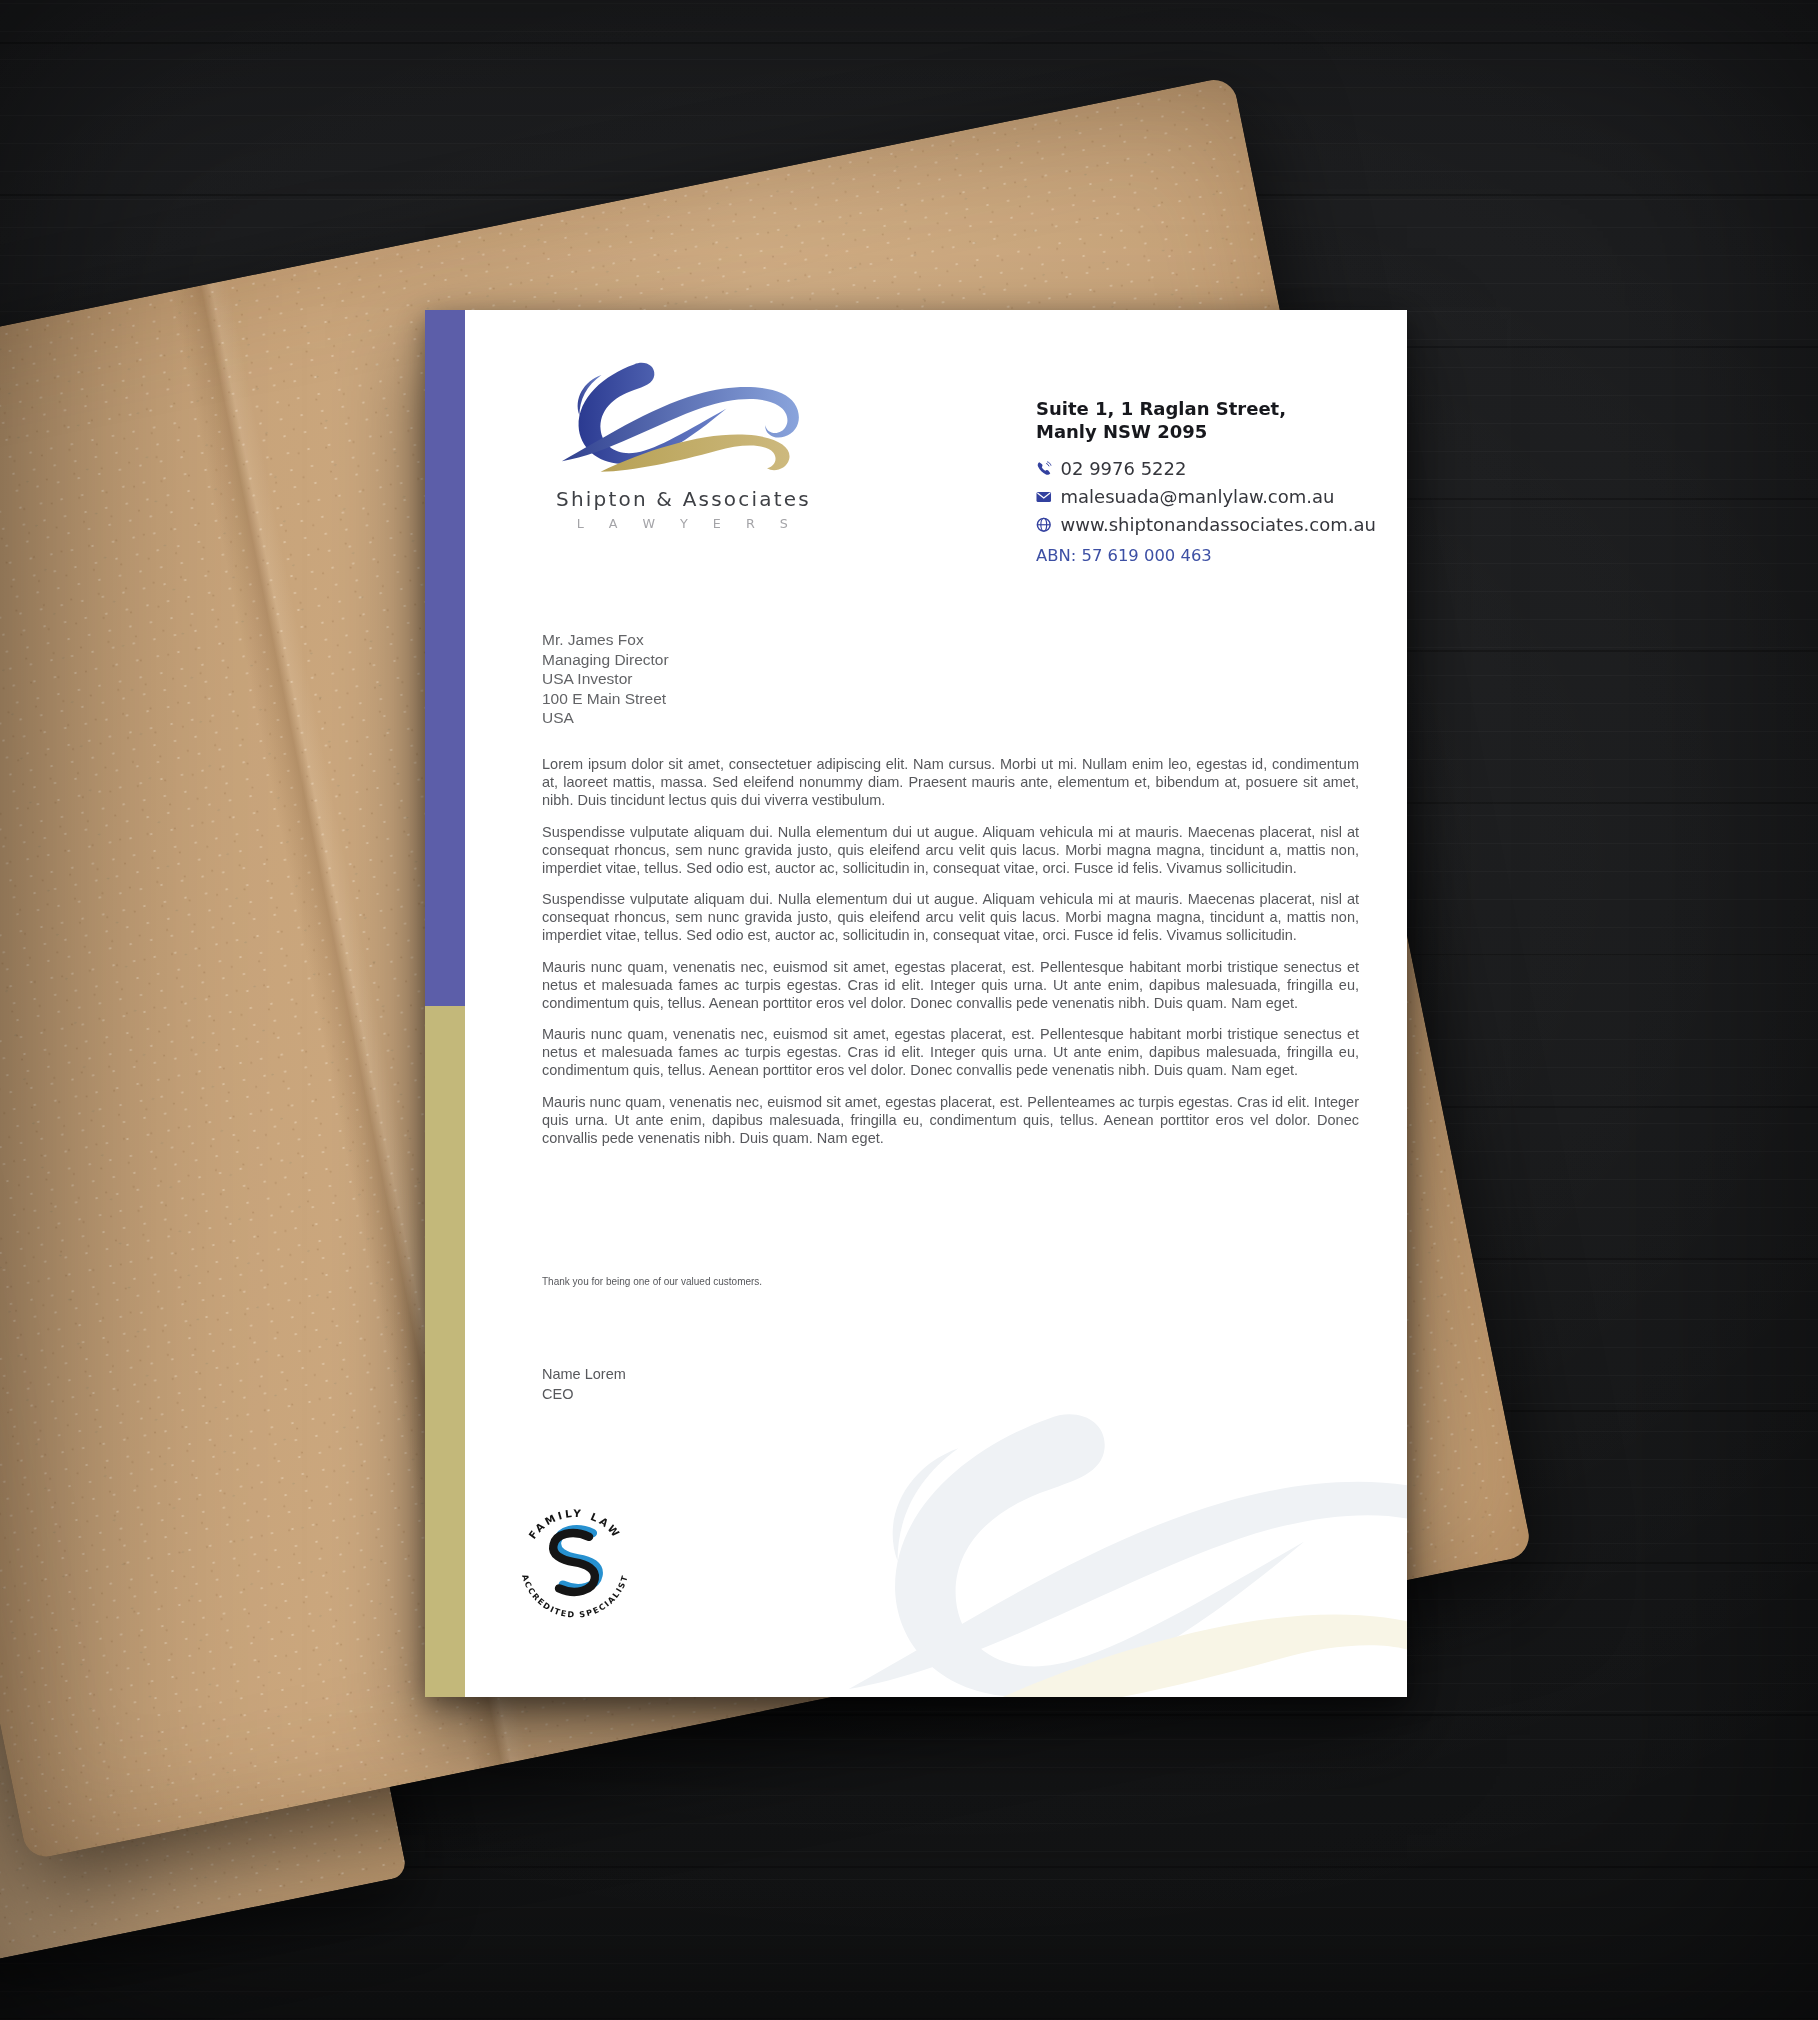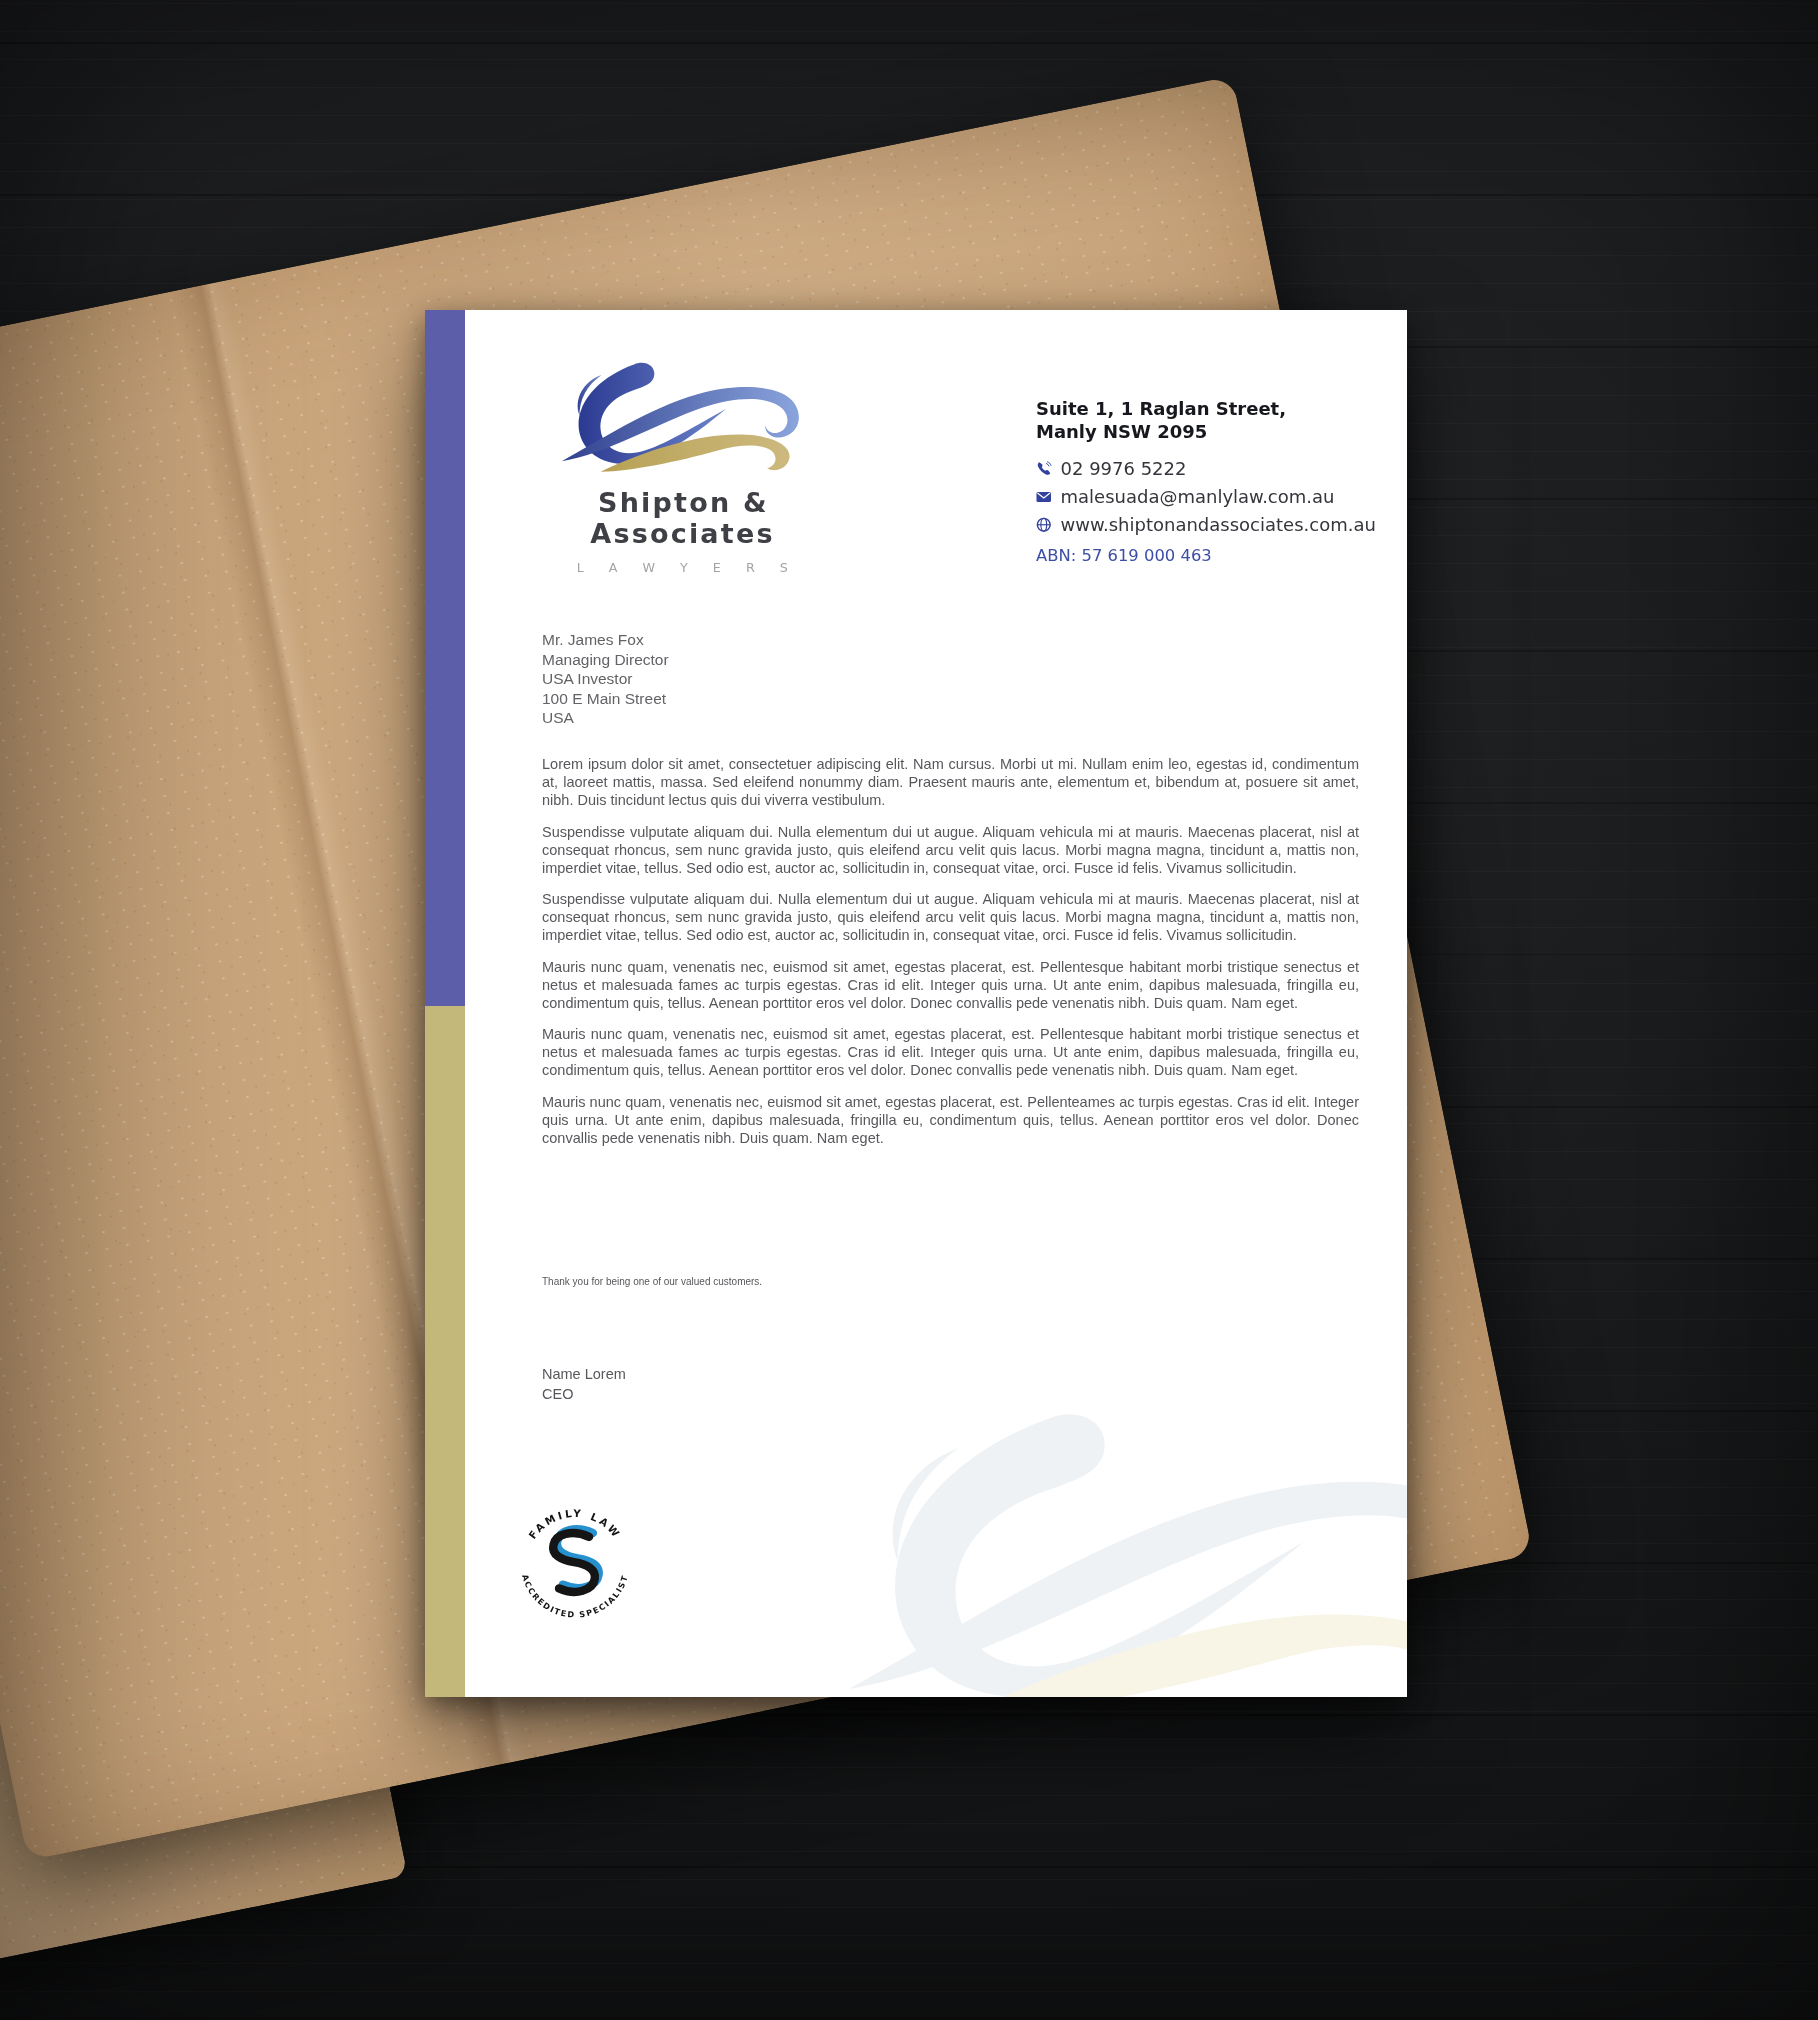--- a/index.html
+++ b/index.html
@@ -40,23 +40,23 @@
   
   .page{position:absolute;left:425px;top:310px;width:982px;height:1387px;background:#ffffff;
     box-shadow:0 9px 25.5px rgba(0,0,0,0.45), 0 38px 82px rgba(0,0,0,0.5);overflow:hidden;}
   .stripe{position:absolute;left:0;width:40px;}
   .stripe-purple{top:0;height:696px;background:#5c5ea9;}
   .stripe-gold{top:696px;height:691px;background:#c3b87a;}
   .watermark{position:absolute;left:380px;top:1089px;width:755px;height:344px;z-index:0;}
   
   .logo-block{position:absolute;left:85px;top:47px;width:345px;text-align:center;z-index:2;}
   .logo-swoosh{width:273px;height:124px;display:block;margin:0 auto;}
-  .brand-name{margin-top:5.5px;font-family:"DejaVu Sans",sans-serif;font-size:27px;font-weight:bold;
+  .brand-name{margin-top:5.5px;font-family:"DejaVu Sans",sans-serif;font-size:20px;font-weight:normal;
     letter-spacing:2.2px;color:#3e4045;text-indent:1.8px;}
-  .brand-tagline{margin-top:11px;font-family:"DejaVu Sans",sans-serif;font-size:12.7px;
+  .brand-tagline{margin-top:5px;font-family:"DejaVu Sans",sans-serif;font-size:12.7px;
     letter-spacing:10.5px;color:#a4a4a8;text-indent:10px;}
   
   .contact{position:absolute;left:611px;top:87px;z-index:2;font-family:"DejaVu Sans",sans-serif;}
   .contact .addr{font-size:18px;font-weight:bold;line-height:23px;color:#17181d;}
   .contact-rows{margin-top:11.8px;}
   .contact-row{display:flex;align-items:center;gap:9px;font-size:18px;color:#35363c;height:28px;}
   .contact-row svg{flex:0 0 auto;}
   .abn{margin-top:7.3px;font-size:16.4px;color:#3c4fa4;}
   
   .recipient{position:absolute;left:117px;top:320px;font-size:15.5px;line-height:19.6px;color:#626366;z-index:2;}

